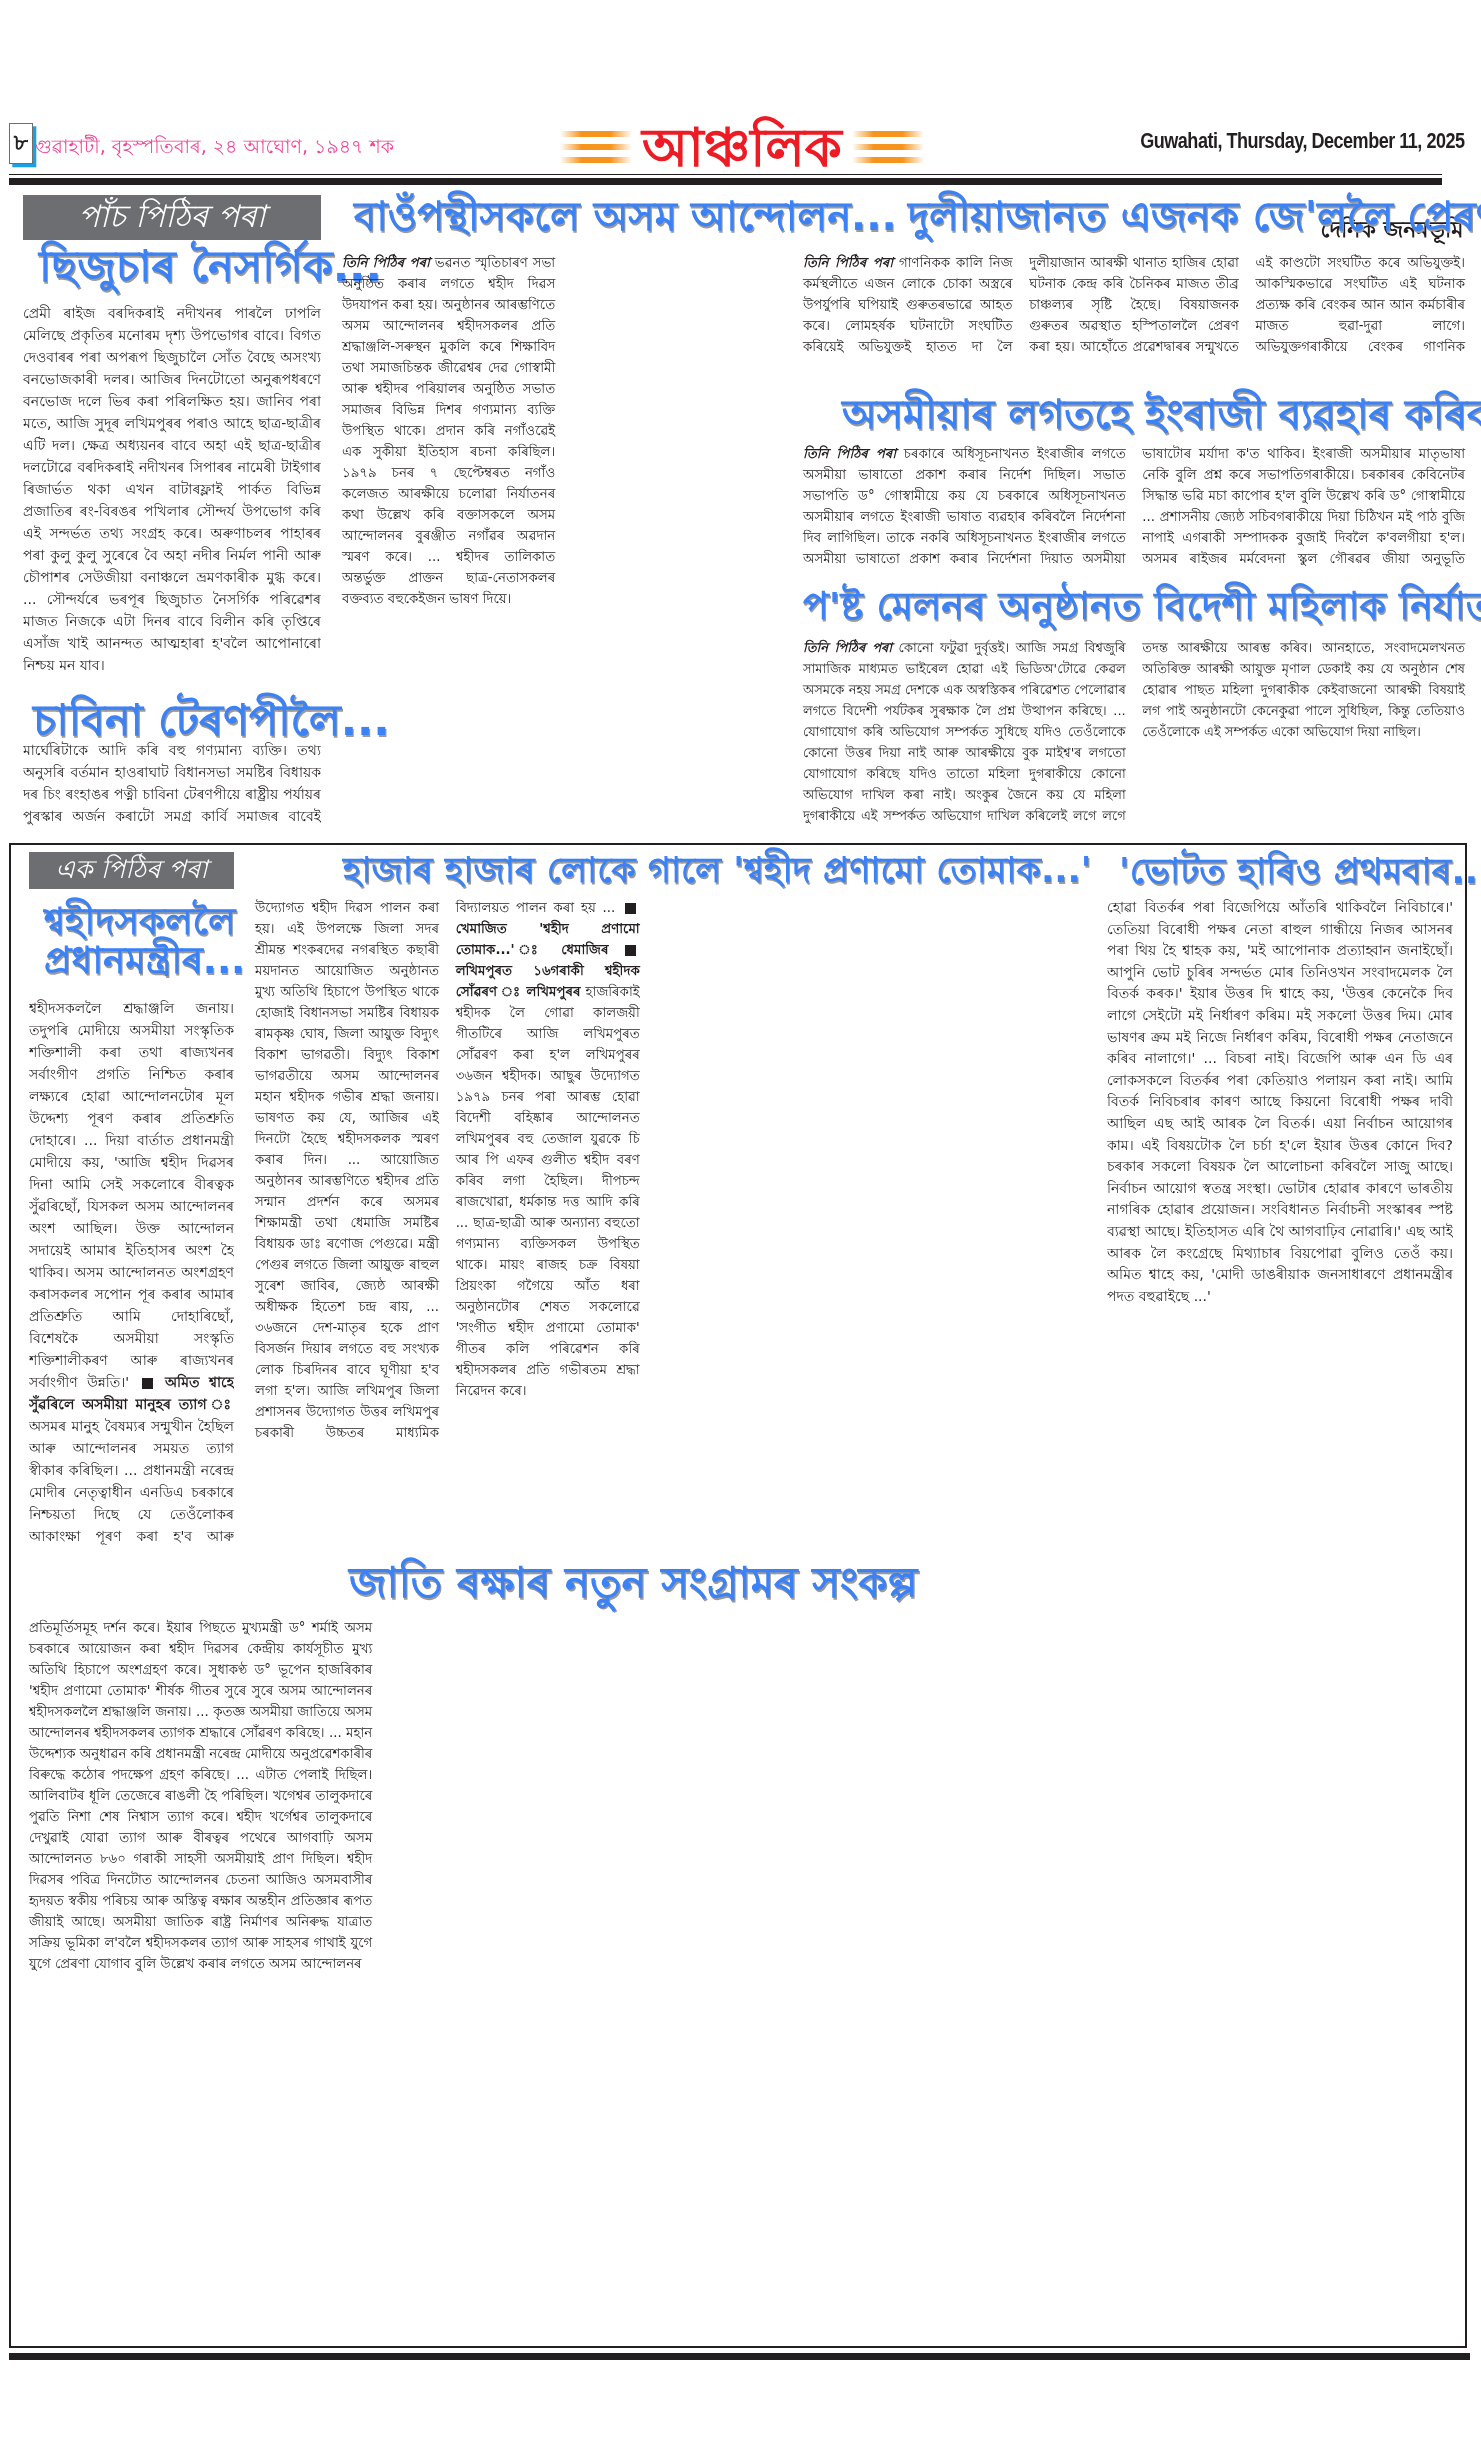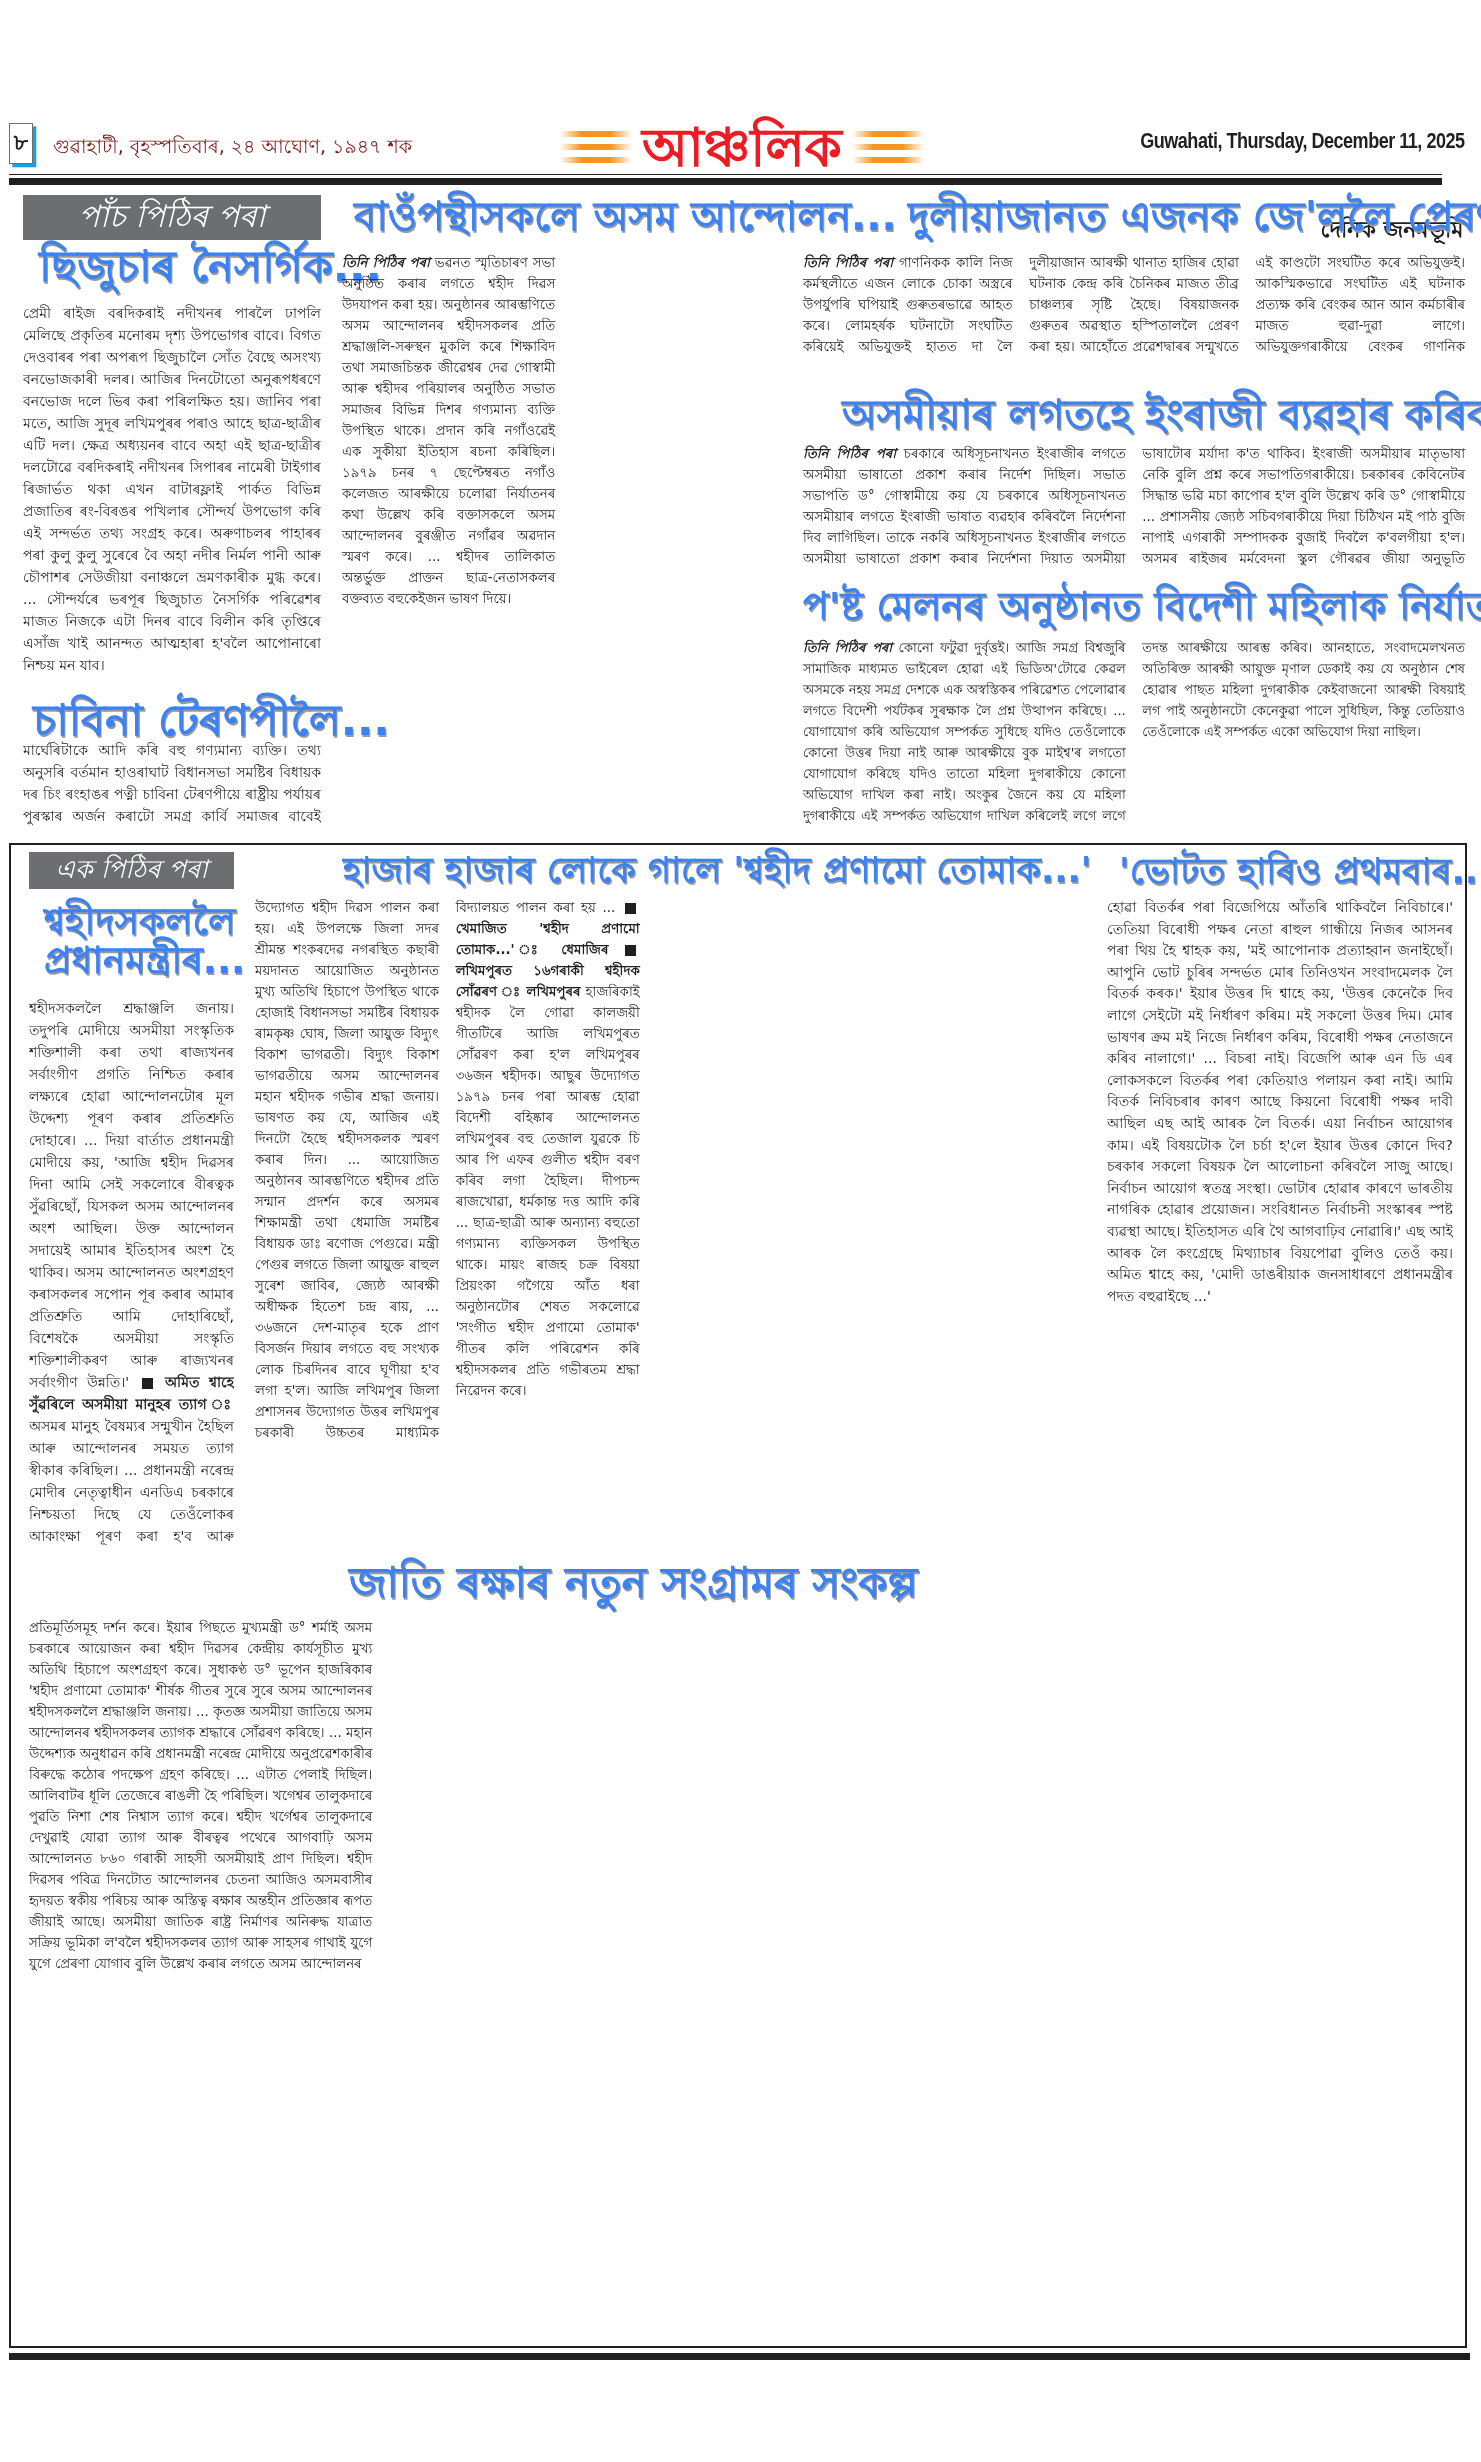--- a/index.html
+++ b/index.html
@@ -2,21 +2,21 @@
 <html style="font-size:8.9px"><head>
 <meta charset="utf-8">
 <style>
   html, body { margin:0; padding:0; background:#ffffff; }
   body { width:1481px; height:2462px; position:relative; overflow:hidden;
          font-family:"DejaVu Sans", sans-serif; color:#231f20; }
   .abs { position:absolute; }
   
   .page-num-box { left:8.9px; top:123px; width:22px; height:39px; border:1.7px solid #6d6e71; background:#fff;
     box-shadow:3.3px 3.3px 0 #1ba1e2; font-size:22px; font-weight:bold; text-align:center; line-height:38px; }
-  .date-as { left:53px; top:132px; font-size:19px; color:#7f1d1d; }
+  .date-as { left:35px; top:132px; font-size:19px; color:#ec4899; }
   .logo { left:551px; top:122px; width:382px; height:50px; display:flex; align-items:center; justify-content:center; }
   .logo-bars { display:flex; flex-direction:column; gap:6.6px; }
   .logo-bars span { display:block; width:72px; height:6.6px; background:linear-gradient(90deg,#fff 0%,#f7941d 30%,#f7941d 70%,#fff 100%); }
   .logo-text { font-size:53px; font-weight:bold; color:#ed1c24; margin:0 10px; line-height:1; }
   .date-en { right:16.6px; top:128px; font-size:22px; font-family:"Liberation Sans", sans-serif; font-weight:bold; letter-spacing:-0.6px; transform:scaleX(0.82); transform-origin:right; }
   .rule-thin { left:8.9px; right:39px; top:174px; height:1.1px; background:#231f20; }
   .rule-thick { left:8.9px; right:39px; top:178px; height:6.6px; background:#231f20; }
   .paper-name { right:11px; top:166px; font-size:22px; font-weight:bold; background:#fff; padding:0 6.6px;margin-top:46px; }
   
   .hl { font-weight:bold; color:#3b82f6; line-height:1.05; white-space:nowrap; text-shadow:1.1px 1.7px 0 #9a9a9a; }

